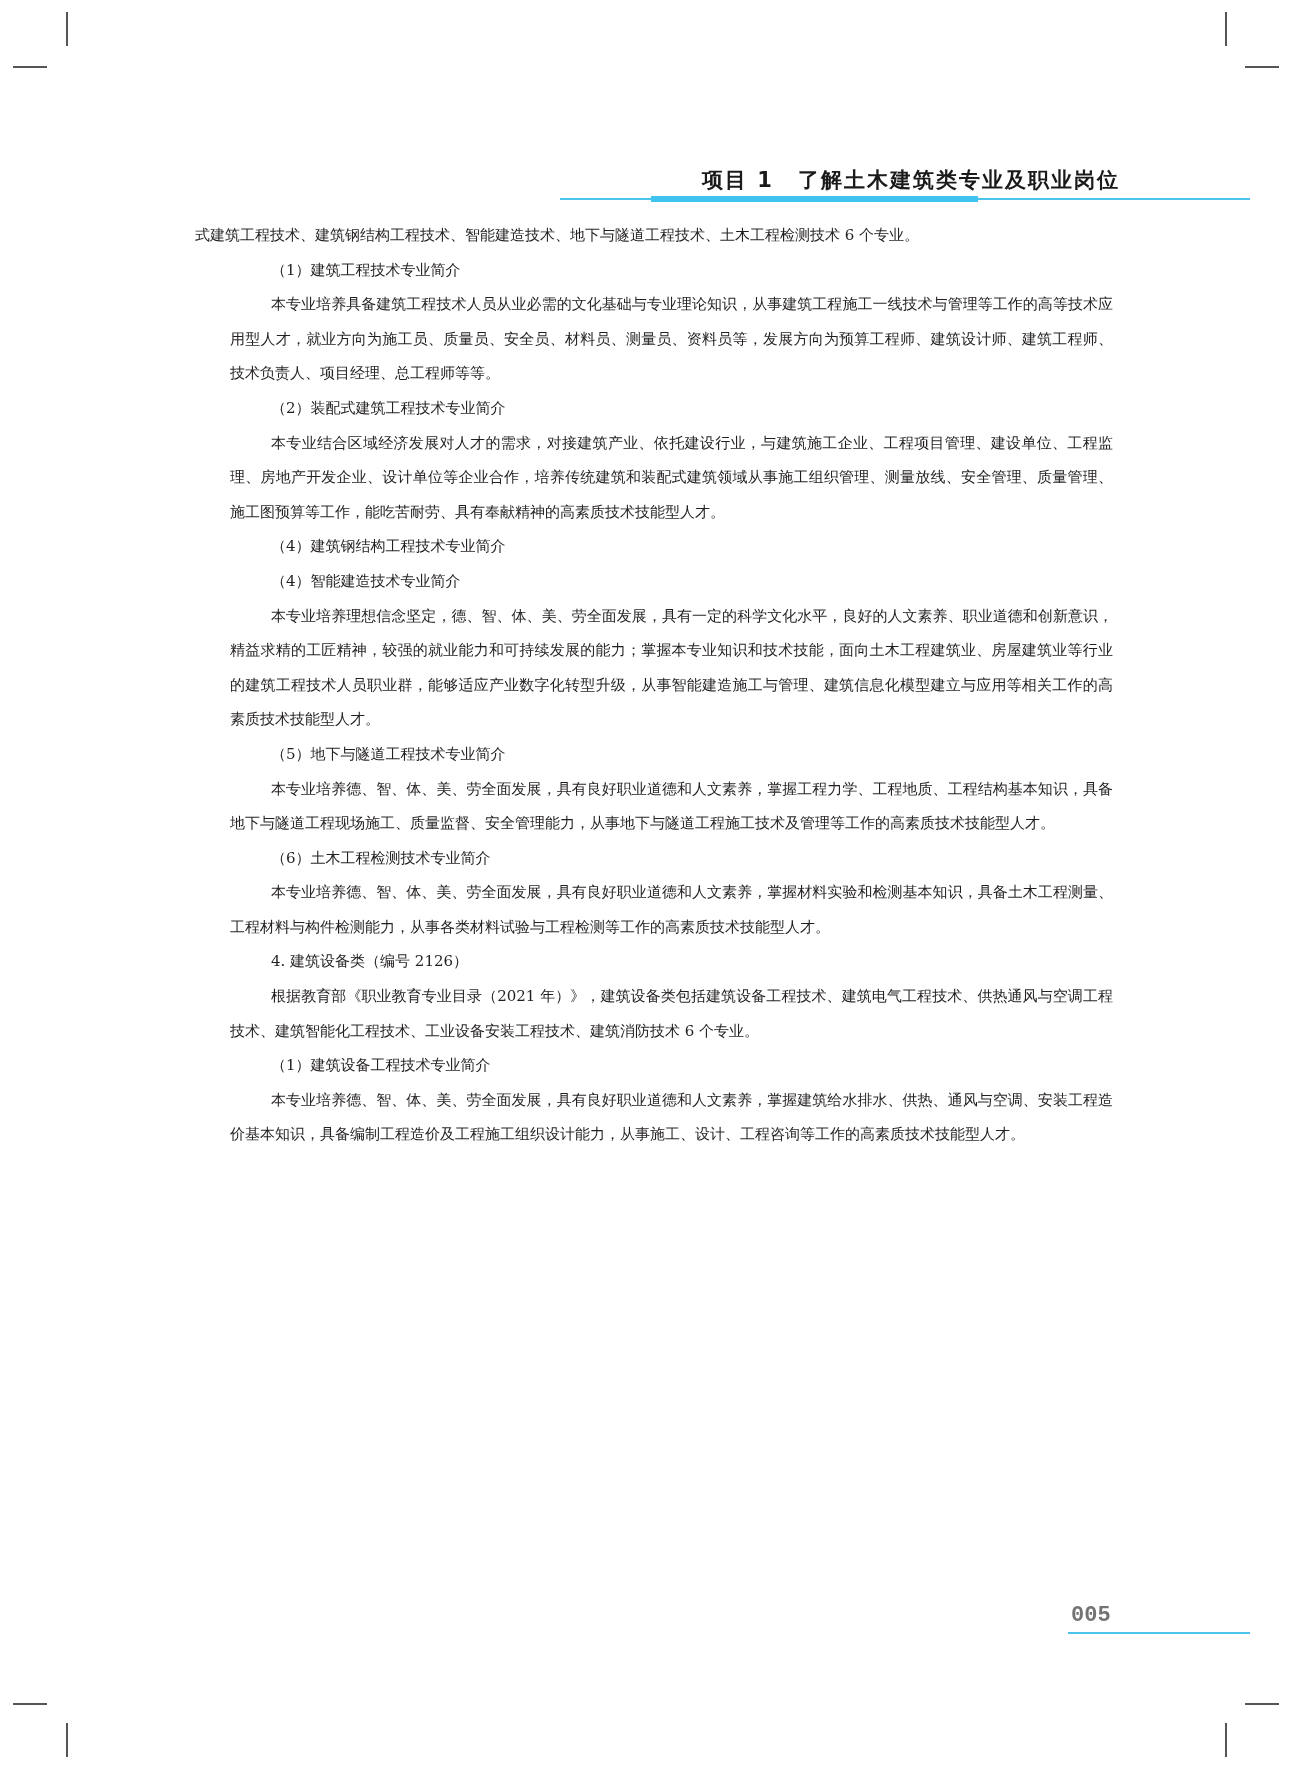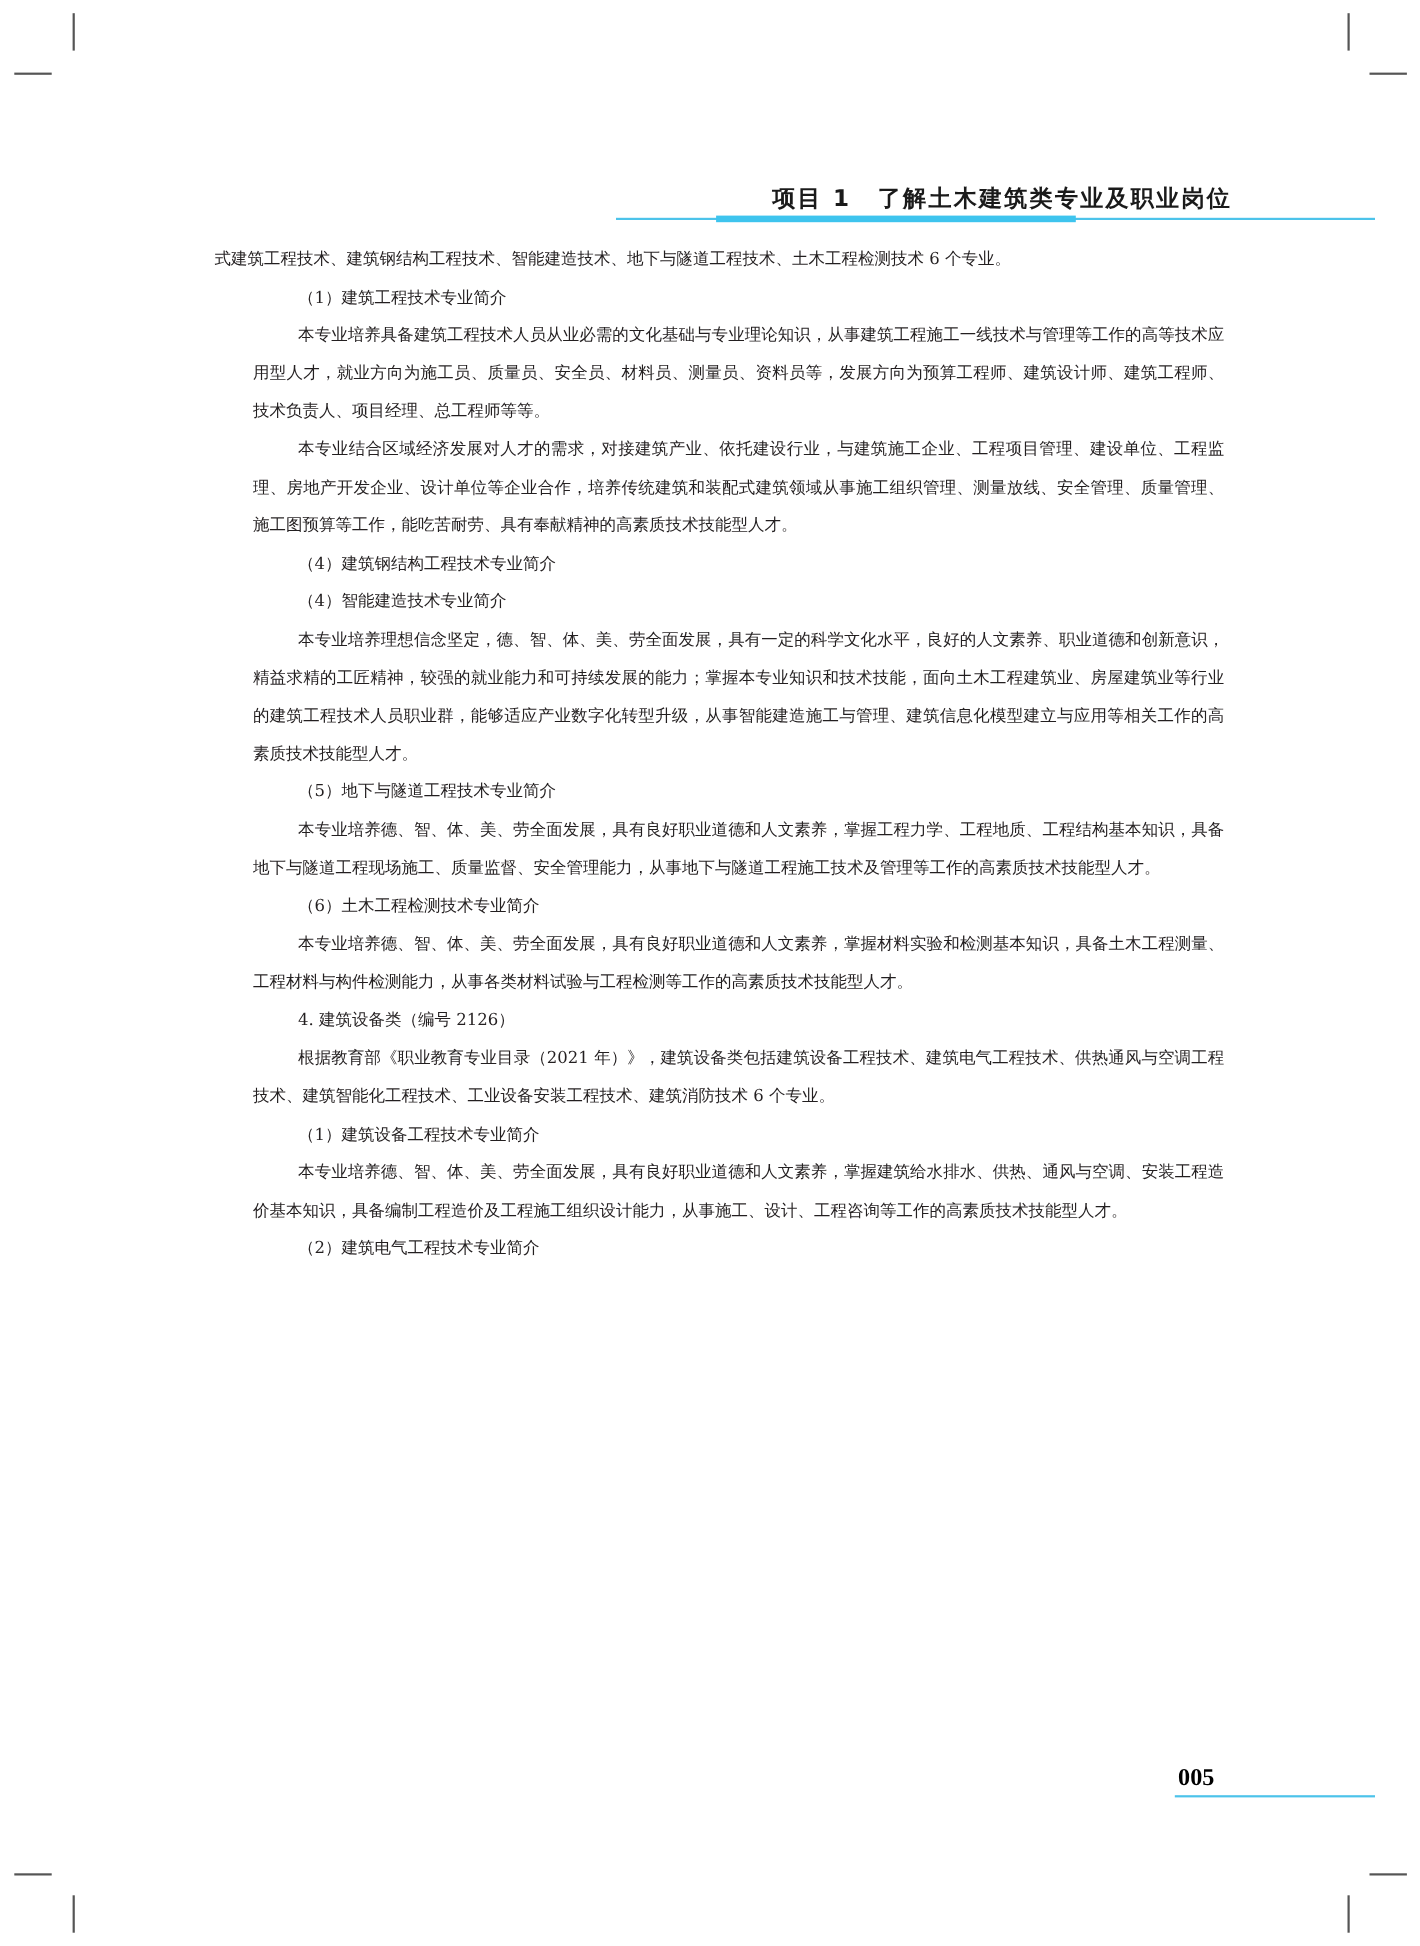--- a/index.html
+++ b/index.html
@@ -11,21 +11,21 @@
   .running-head { position: absolute; left: 560px; top: 160px; width: 690px; height: 40px; }
   .running-title { position: absolute; right: 130px; top: 6px; font-family: "DejaVu Sans", "Liberation Sans", sans-serif; font-weight: bold; font-size: 21px; letter-spacing: 2px; color: #1a1a1a; white-space: nowrap; }
   .running-title .proj { margin-right: 24px; }
   .head-thin { position: absolute; left: 0; right: 0; top: 38px; height: 1.5px; background: #4cc3ea; }
   .head-thick { position: absolute; left: 90px; width: 400px; top: 36px; height: 6px; background: #3ec4ee; left: 91px; width: 327px; }
 
   .content { position: absolute; left: 195px; top: 218px; width: 918px; font-size: 15px; line-height: 34.6px; }
   .content p { margin: 0; text-align: justify; text-align-last: left; }
   .content p.indent { text-indent: 41px; margin-left: 35px; }
 
-  .folio { position: absolute; left: 1071px; top: 1603px; font-family: Liberation Serif, serif; font-weight: bold; font-size: 22px; color: #000000; }
+  .folio { position: absolute; left: 1071px; top: 1603px; font-family: Liberation Mono, monospace; font-weight: bold; font-size: 22px; color: #737373; }
   .foot-line { position: absolute; left: 1068px; top: 1632px; width: 182px; height: 1.5px; background: #4cc3ea; }
 </style>
 </head>
 <body>
 
 <div class="crop v" style="left:66px; top:12px;"></div>
 <div class="crop h" style="left:13px; top:66px;"></div>
 <div class="crop v" style="left:1225px; top:12px;"></div>
 <div class="crop h" style="left:1245px; top:66px;"></div>
 <div class="crop h" style="left:13px; top:1703px;"></div>
@@ -38,29 +38,29 @@
     <span class="proj">项目 1</span><span>了解土木建筑类专业及职业岗位</span>
   </div>
   <div class="head-thin"></div>
   <div class="head-thick"></div>
 </div>
 
 <div class="content">
   <p>式建筑工程技术、建筑钢结构工程技术、智能建造技术、地下与隧道工程技术、土木工程检测技术 6 个专业。</p>
   <p class="indent">（1）建筑工程技术专业简介</p>
   <p class="indent">本专业培养具备建筑工程技术人员从业必需的文化基础与专业理论知识，从事建筑工程施工一线技术与管理等工作的高等技术应用型人才，就业方向为施工员、质量员、安全员、材料员、测量员、资料员等，发展方向为预算工程师、建筑设计师、建筑工程师、技术负责人、项目经理、总工程师等等。</p>
+  <p class="indent">（2）装配式建筑工程技术专业简介</p>
   <p class="indent">本专业结合区域经济发展对人才的需求，对接建筑产业、依托建设行业，与建筑施工企业、工程项目管理、建设单位、工程监理、房地产开发企业、设计单位等企业合作，培养传统建筑和装配式建筑领域从事施工组织管理、测量放线、安全管理、质量管理、施工图预算等工作，能吃苦耐劳、具有奉献精神的高素质技术技能型人才。</p>
   <p class="indent">（4）建筑钢结构工程技术专业简介</p>
   <p class="indent">（4）智能建造技术专业简介</p>
   <p class="indent">本专业培养理想信念坚定，德、智、体、美、劳全面发展，具有一定的科学文化水平，良好的人文素养、职业道德和创新意识，精益求精的工匠精神，较强的就业能力和可持续发展的能力；掌握本专业知识和技术技能，面向土木工程建筑业、房屋建筑业等行业的建筑工程技术人员职业群，能够适应产业数字化转型升级，从事智能建造施工与管理、建筑信息化模型建立与应用等相关工作的高素质技术技能型人才。</p>
   <p class="indent">（5）地下与隧道工程技术专业简介</p>
   <p class="indent">本专业培养德、智、体、美、劳全面发展，具有良好职业道德和人文素养，掌握工程力学、工程地质、工程结构基本知识，具备地下与隧道工程现场施工、质量监督、安全管理能力，从事地下与隧道工程施工技术及管理等工作的高素质技术技能型人才。</p>
   <p class="indent">（6）土木工程检测技术专业简介</p>
   <p class="indent">本专业培养德、智、体、美、劳全面发展，具有良好职业道德和人文素养，掌握材料实验和检测基本知识，具备土木工程测量、工程材料与构件检测能力，从事各类材料试验与工程检测等工作的高素质技术技能型人才。</p>
   <p class="indent">4. 建筑设备类（编号 2126）</p>
   <p class="indent">根据教育部《职业教育专业目录（2021 年）》，建筑设备类包括建筑设备工程技术、建筑电气工程技术、供热通风与空调工程技术、建筑智能化工程技术、工业设备安装工程技术、建筑消防技术 6 个专业。</p>
   <p class="indent">（1）建筑设备工程技术专业简介</p>
   <p class="indent">本专业培养德、智、体、美、劳全面发展，具有良好职业道德和人文素养，掌握建筑给水排水、供热、通风与空调、安装工程造价基本知识，具备编制工程造价及工程施工组织设计能力，从事施工、设计、工程咨询等工作的高素质技术技能型人才。</p>
-  <p class="indent">（2）建筑电气工程技术专业简介</p>
 </div>
 
 <div class="folio">005</div>
 <div class="foot-line"></div>
 
 </body></html>

